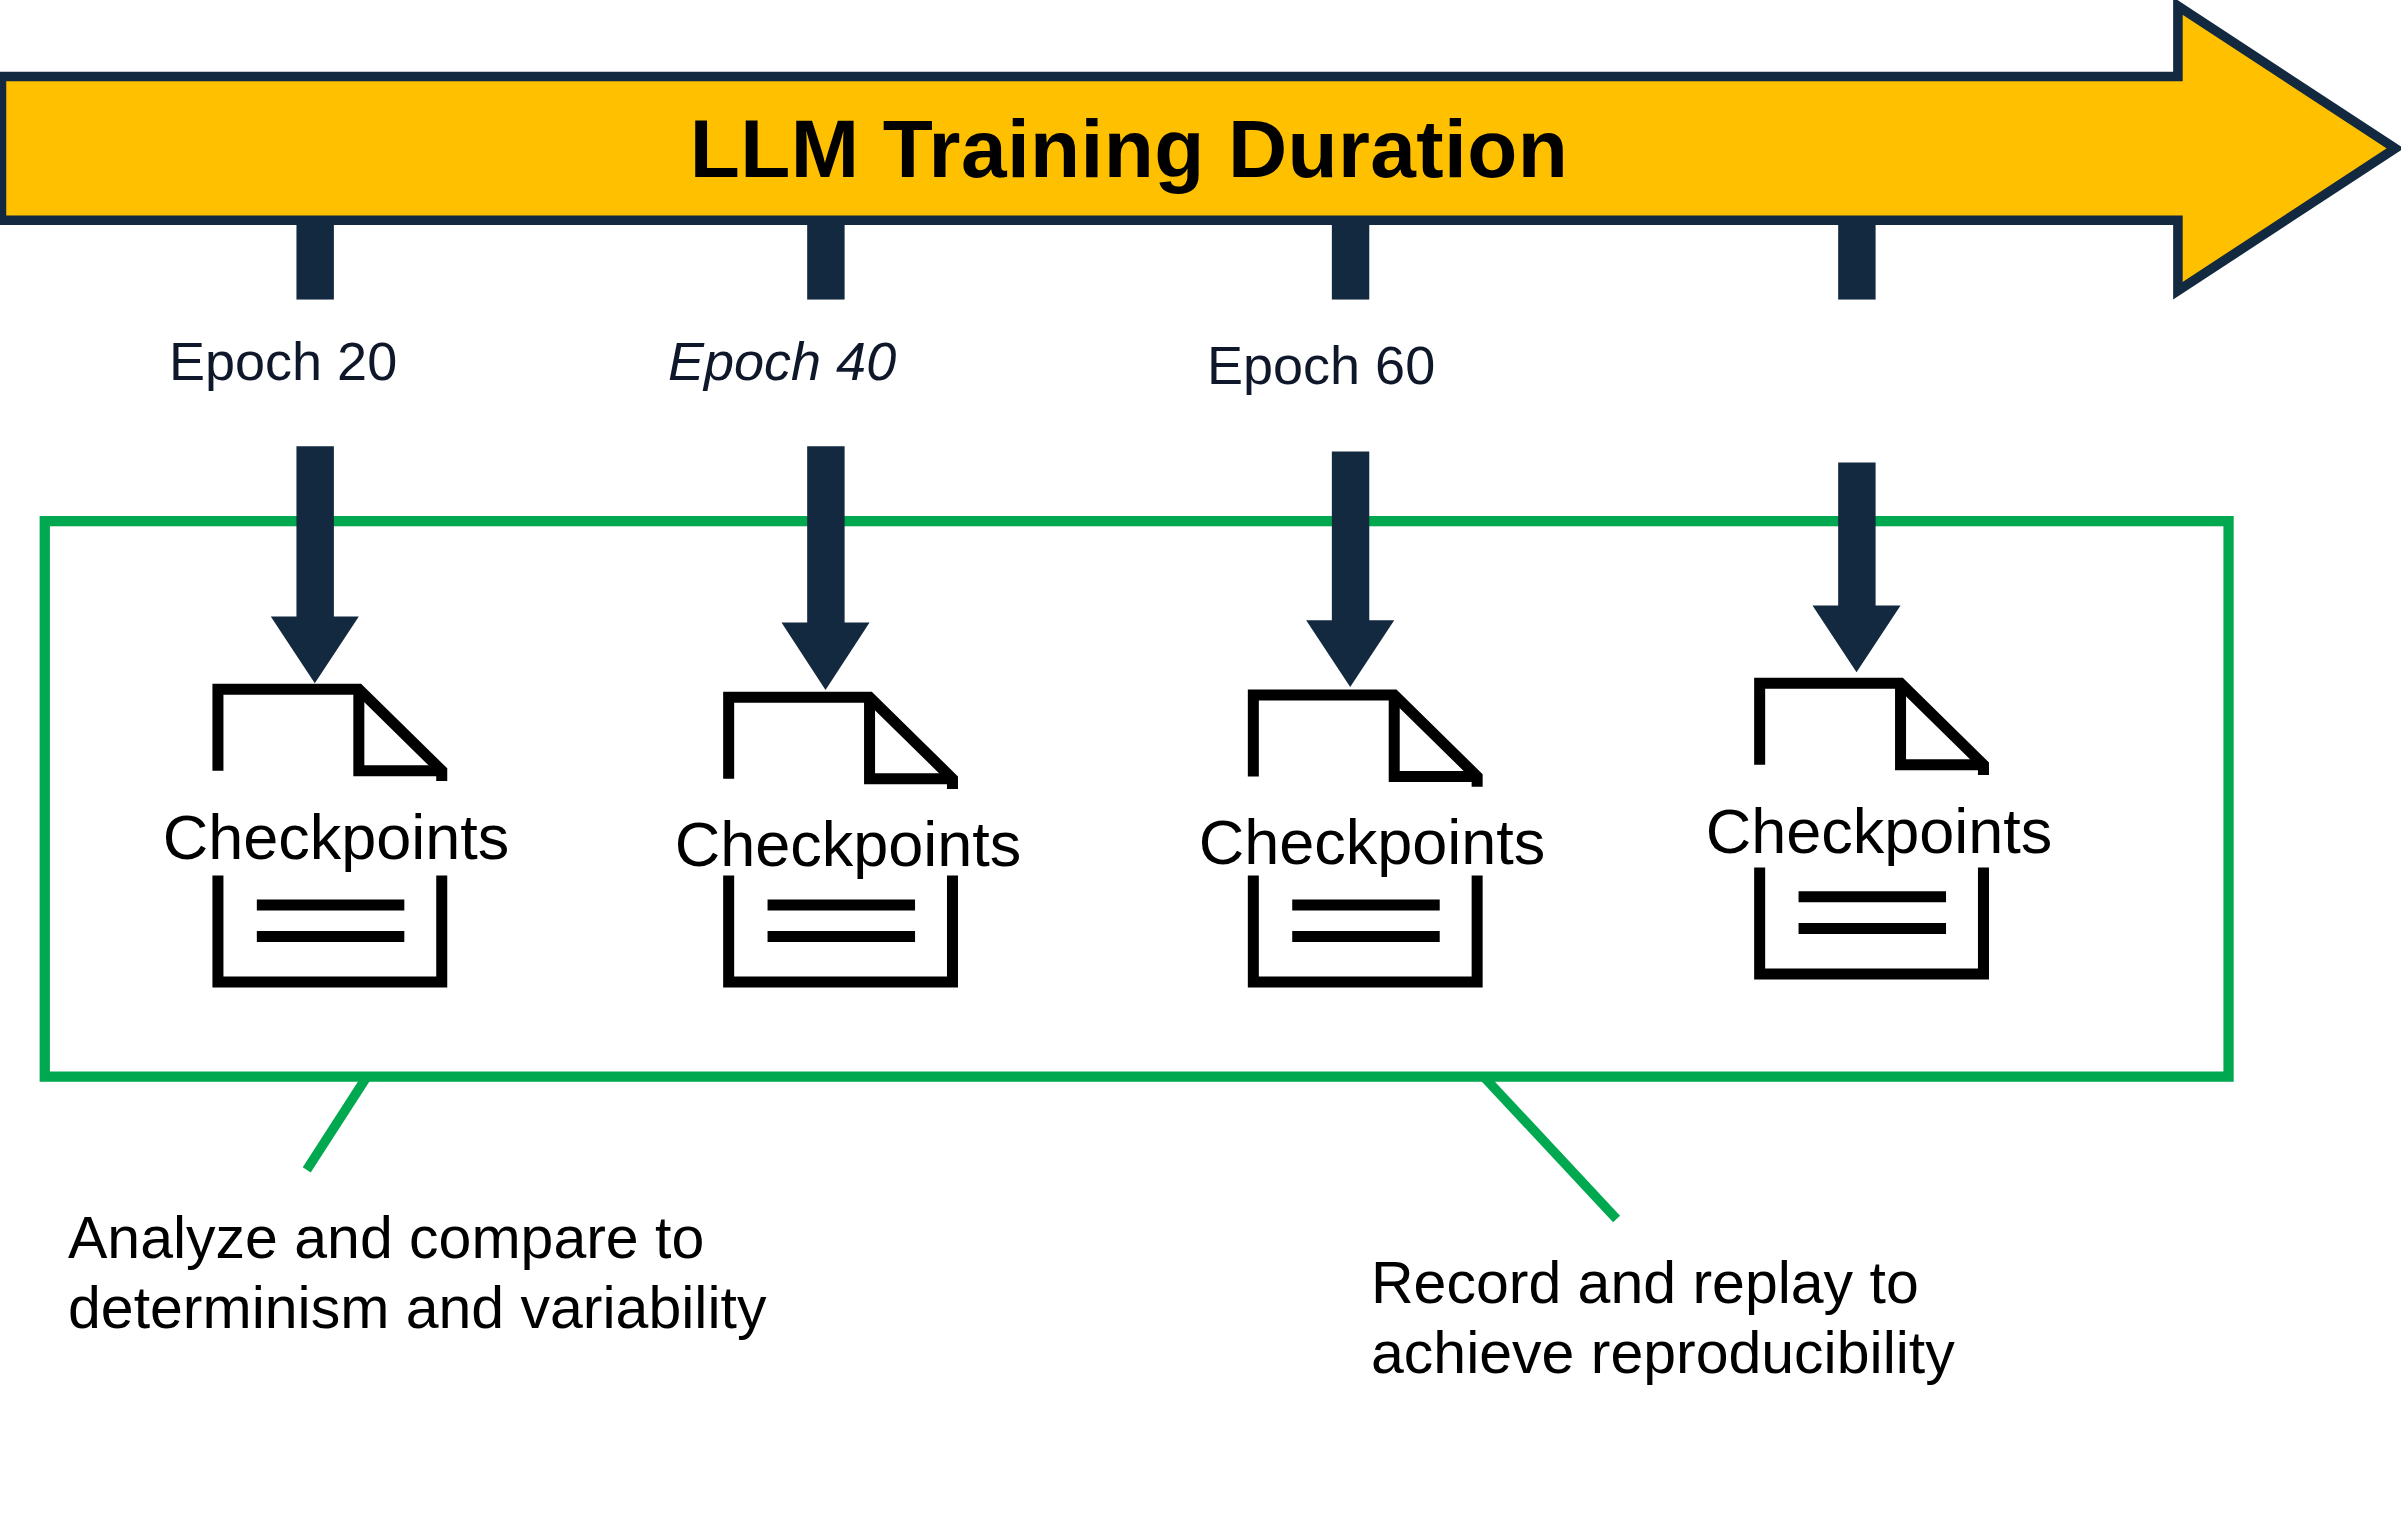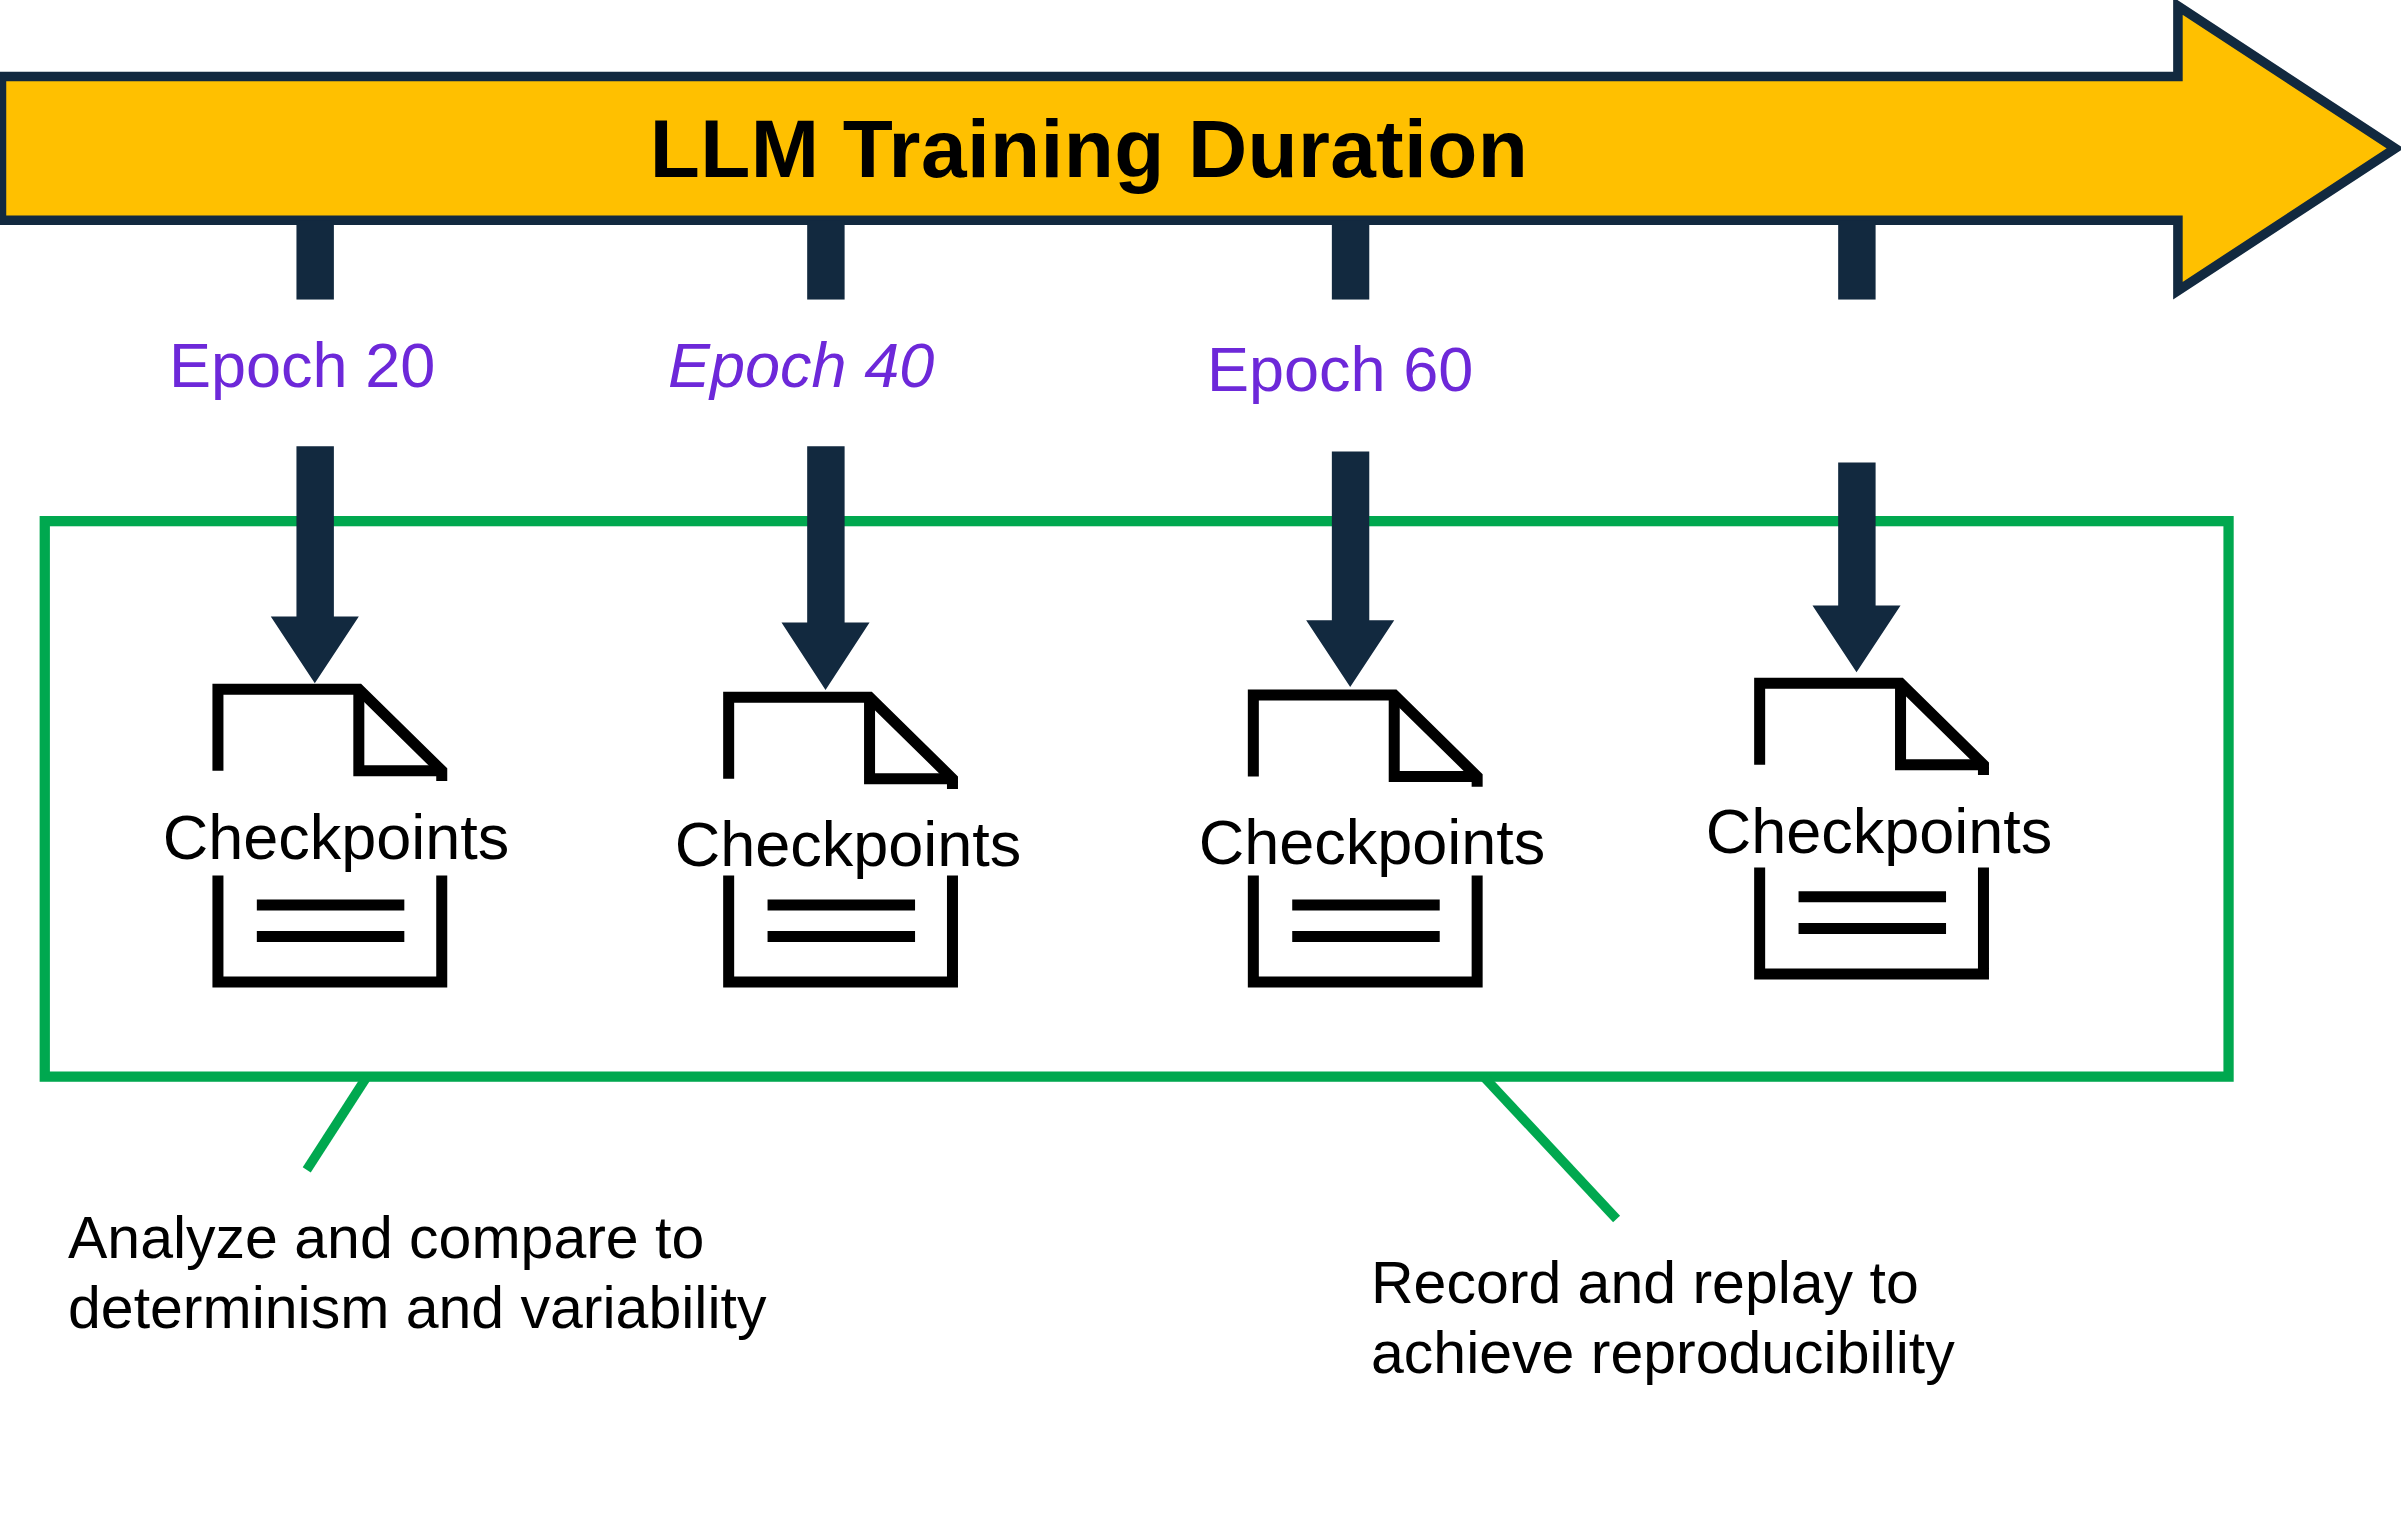--- a/index.html
+++ b/index.html
@@ -33,26 +33,27 @@
     width: 2178px;
     height: 145px;
     display: flex;
     align-items: center;
     justify-content: center;
     font-size: 82px;
     font-weight: 700;
     color: #000000;
     letter-spacing: 0.4px;
     font-family: "Liberation Sans", sans-serif;
+    padding-left: 40px;
   }
   .epoch-label {
     position: absolute;
-    font-size: 63px;
+    font-size: 54px;
     line-height: 1;
-    color: #6d28d9;
+    color: #0f172a;
     white-space: pre;
   }
   .checkpoint-label {
     position: absolute;
     font-size: 63px;
     line-height: 1;
     color: #000000;
     white-space: pre;
     text-align: center;
   }

